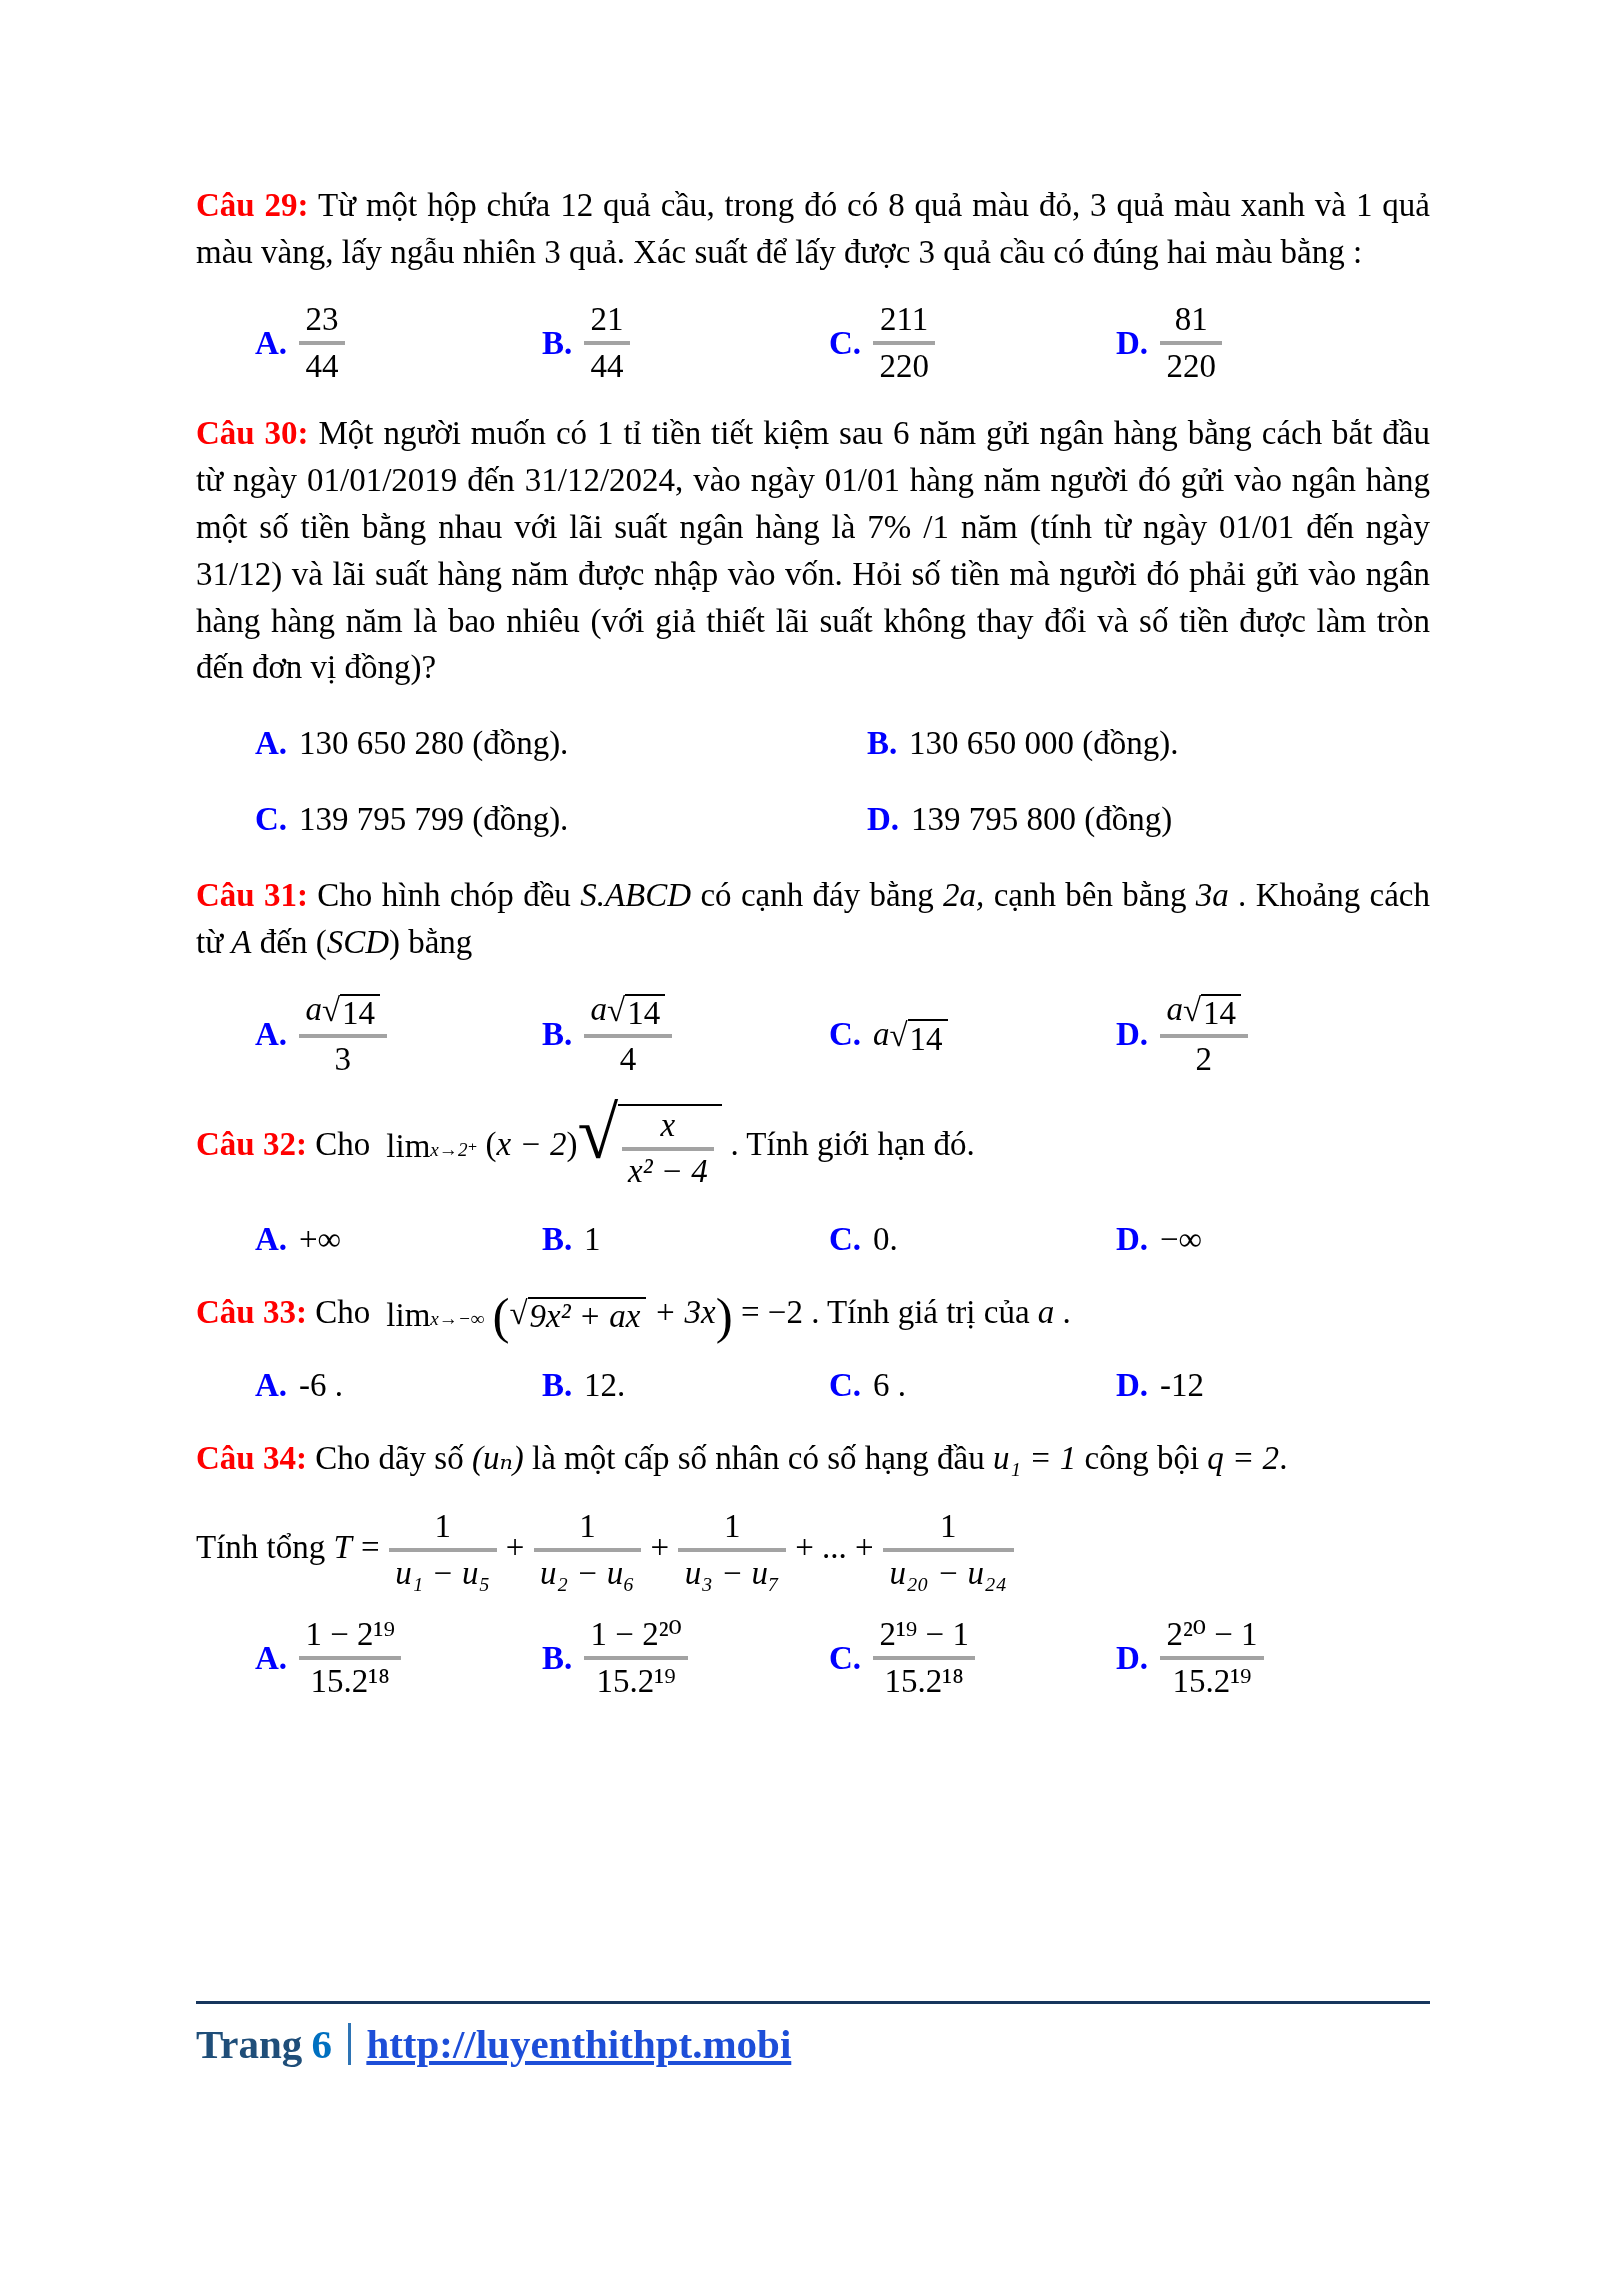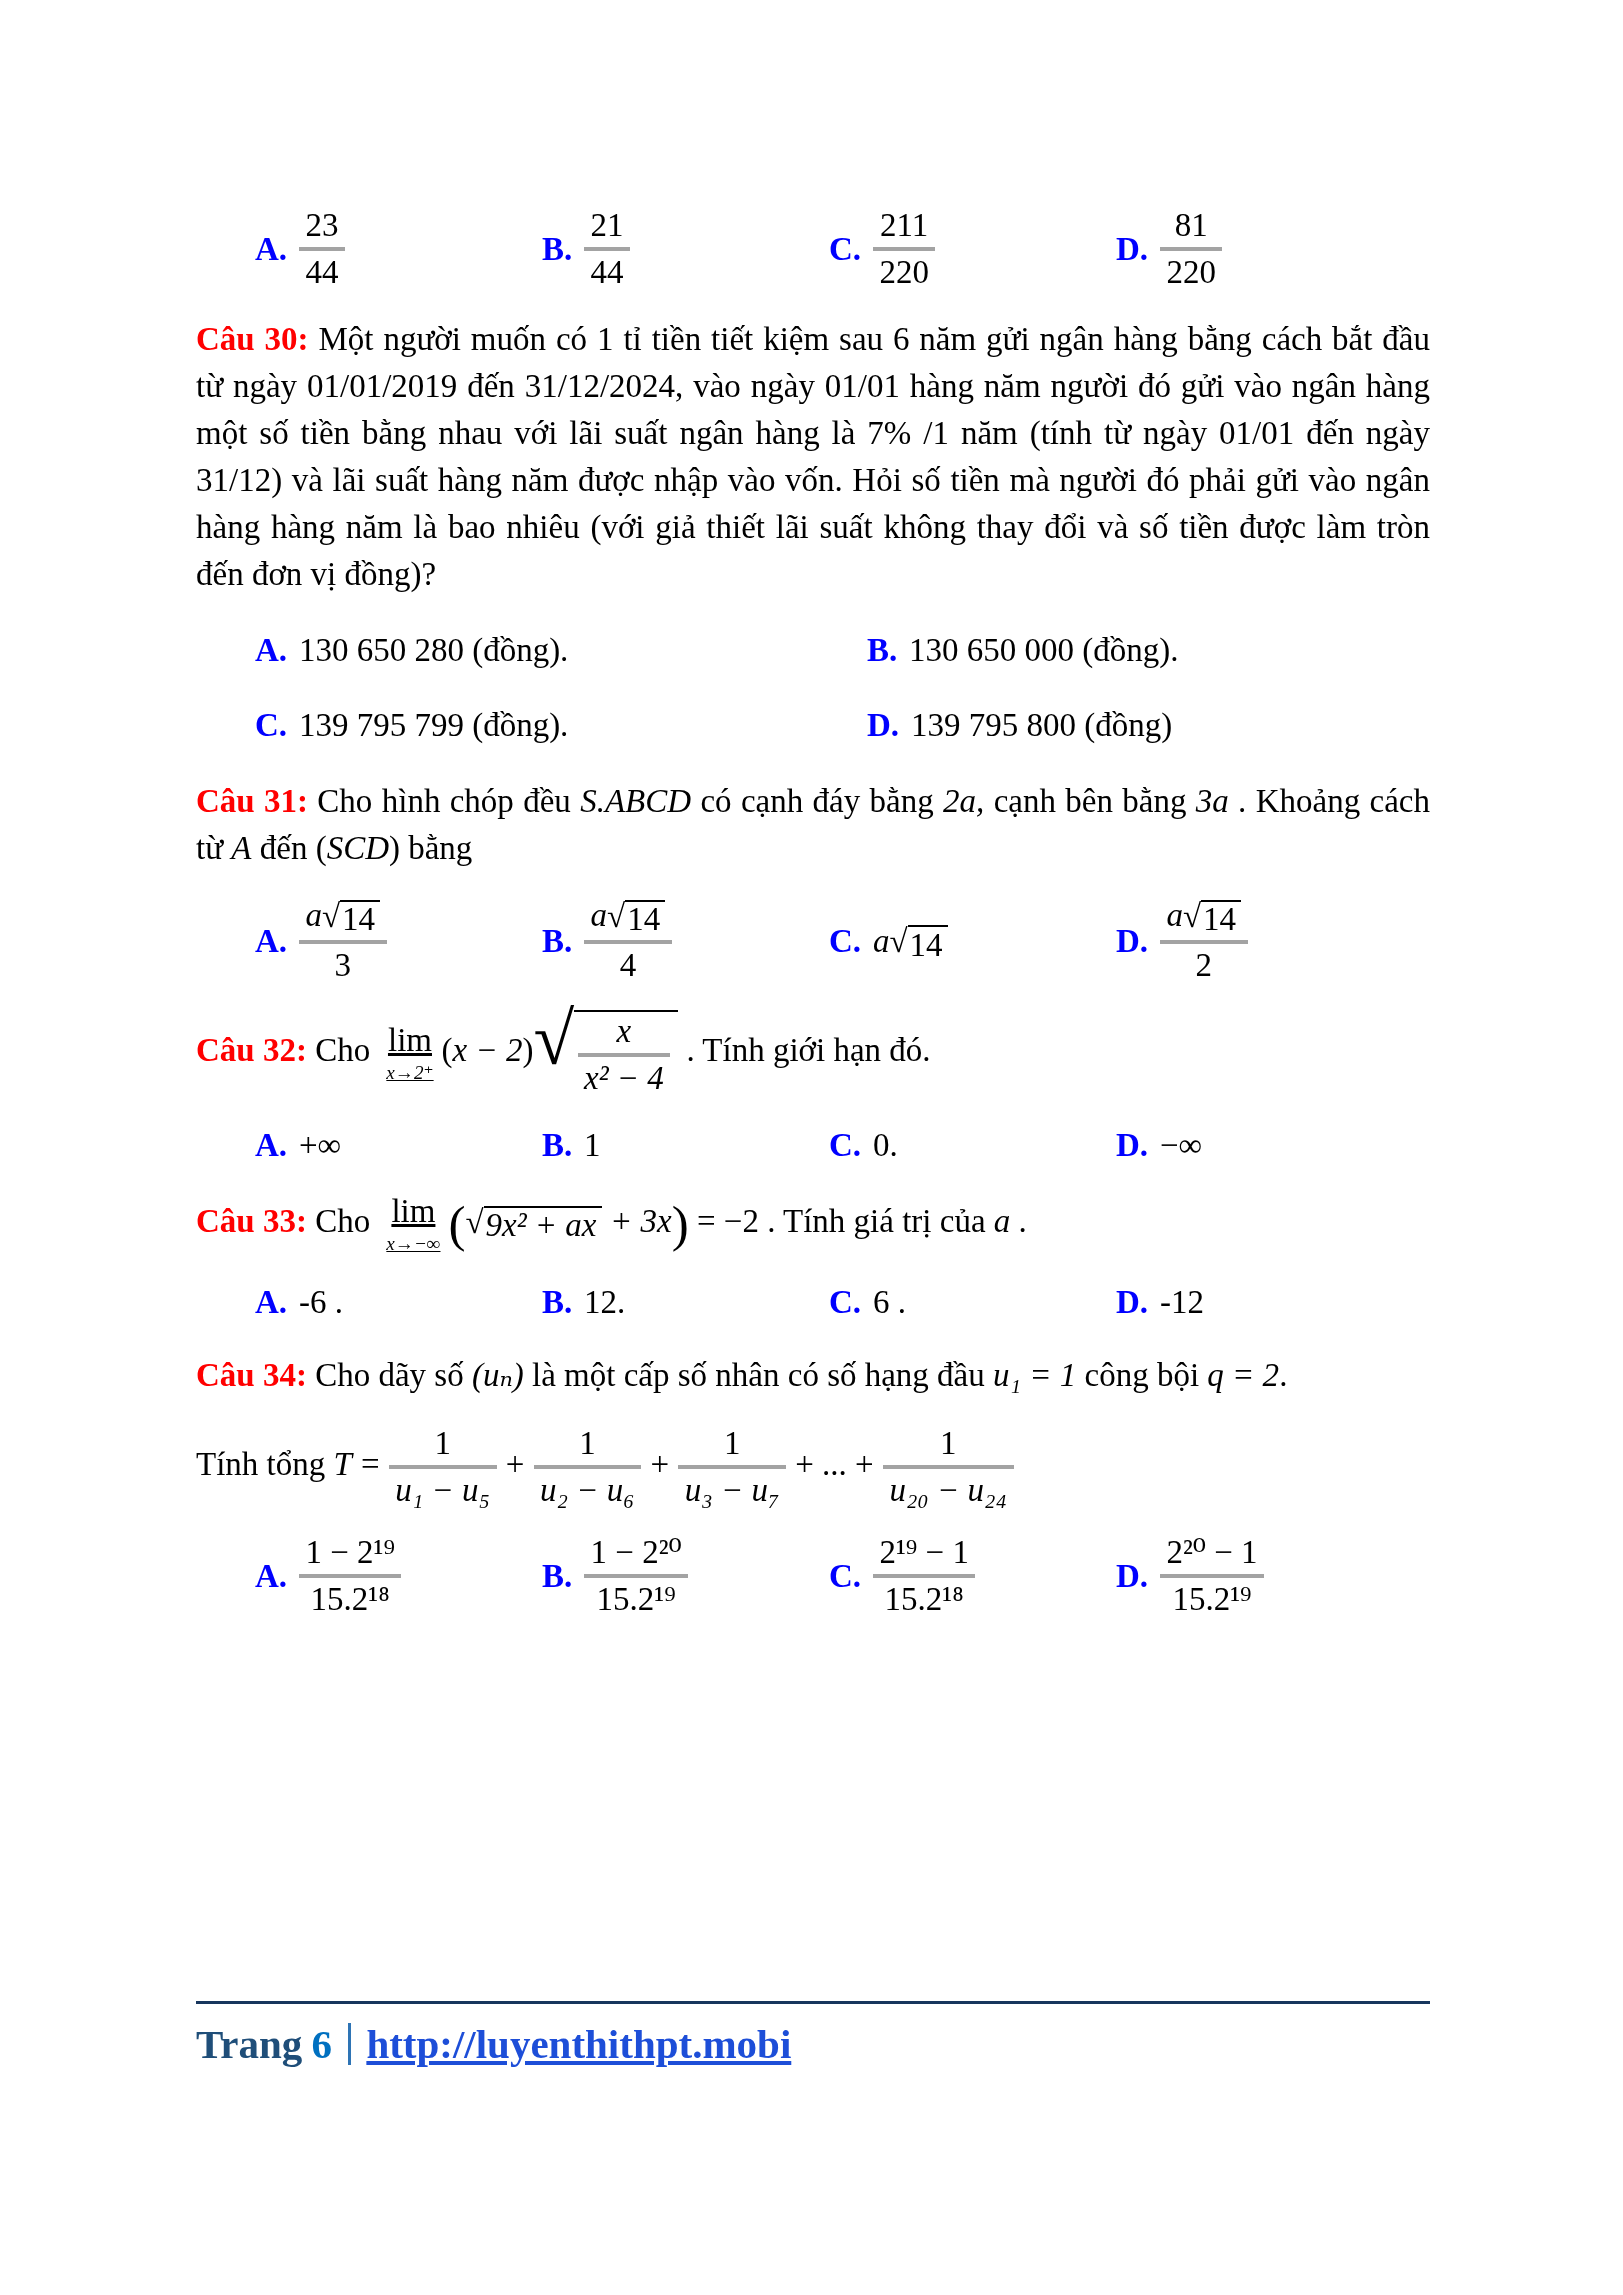--- a/index.html
+++ b/index.html
@@ -32,21 +32,21 @@
   .fd { display:block; padding:3.9px 6.5px 0; line-height:1.08; }
 
   
   .root { display:inline-flex; align-items:flex-start; vertical-align:middle; }
   .rsign { line-height:1; }
   .rbody { border-top:2px solid #000; padding:0.7px 5.2px 0 2px; line-height:1.05; }
   .root.tall .rsign { font-size:2.25em; line-height:0.8; }
   .root.tall .rbody { border-top:2.6px solid #000; padding:2px 7.9px 0 3.3px; }
 
   
-  .lim { display:inline-flex; flex-direction:column; align-items:center; vertical-align:middle; margin:0 7.9px;text-decoration:underline; }
+  .lim { display:inline-flex; flex-direction:row; align-items:center; vertical-align:middle; margin:0 7.9px; }
   .lim-w { line-height:1; }
   .lim-s { font-size:0.58em; font-style:italic; line-height:1; margin-top:5.9px; }
 
   .bigp { font-size:1.55em; vertical-align:middle; line-height:0.7; }
   .op { margin:0 9.2px; }
 
   
   .footer {
     position:absolute; left:196px; right:193px; top:2001px;
     border-top:3.3px solid #17365D;
@@ -59,20 +59,22 @@
   .fsep { display:inline-block; width:0; height:42px; border-left:3.9px solid #2E74B5; margin:0 15.7px; }
   .furl { color:#1d4ed8; text-decoration:underline; cursor:pointer; }
   .ftag { color:#ff0000; margin-left:10.5px; }
 </style>
 </head>
 <body>
 
 <div class="page">
 
   <section class="q">
+    <p class="qtext"><span class="qlabel">Câu 29:</span>
+      <span>Từ một hộp chứa 12 quả cầu, trong đó có 8 quả màu đỏ, 3 quả màu xanh và 1 quả màu vàng, lấy ngẫu nhiên 3 quả. Xác suất để lấy được 3 quả cầu có đúng hai màu bằng :</span></p>
     <div class="opt-row">
       <div class="opt">
         <span class="letter">A.</span>
         <span class="frac">
             <span class="fn">23</span>
             <span class="fd">44</span>
           </span>
       </div>
       <div class="opt">
         <span class="letter">B.</span>

